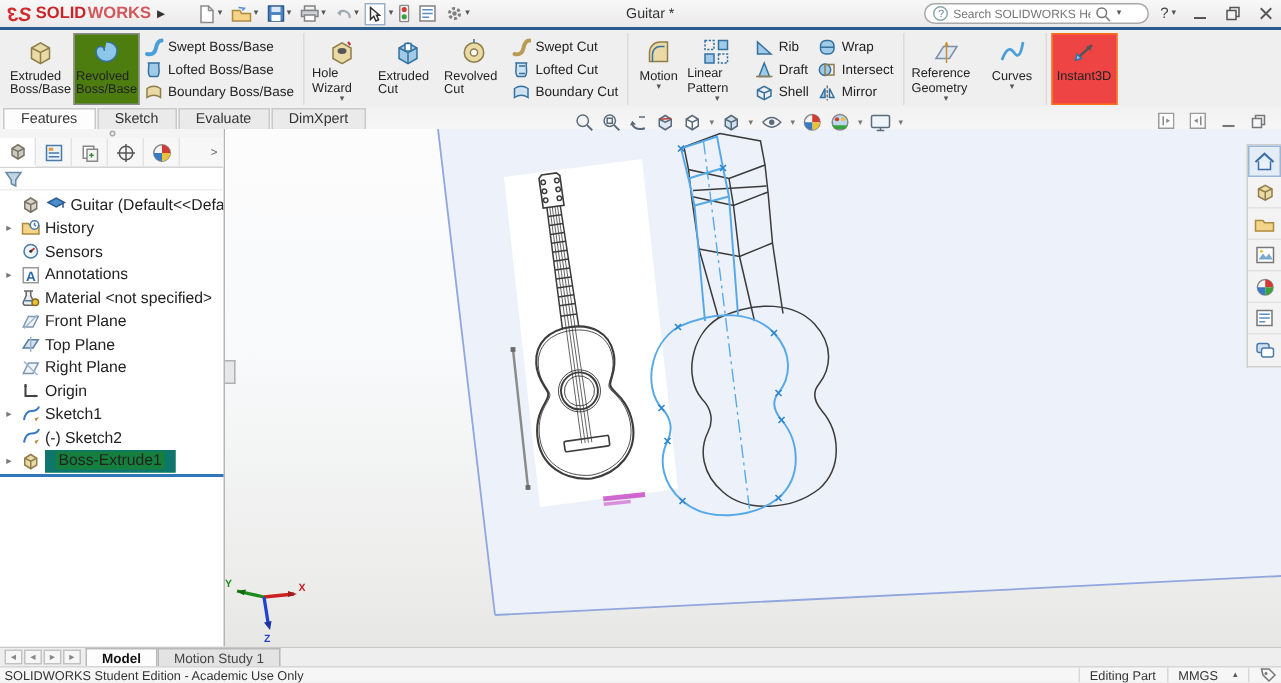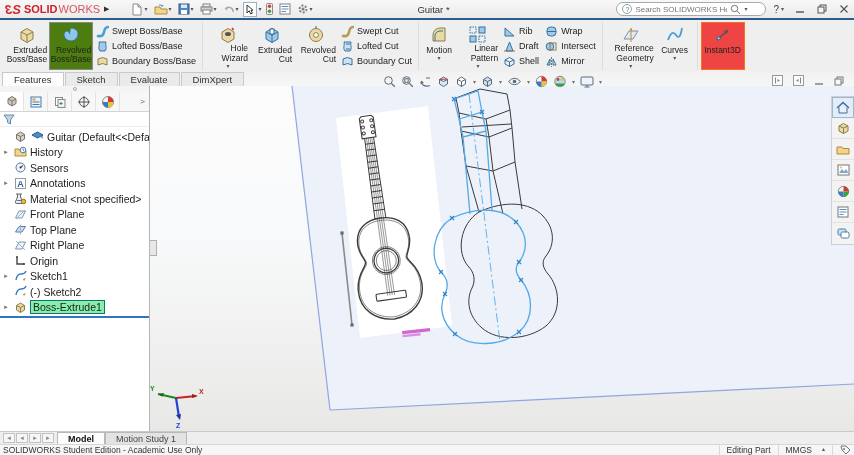--- a/index.html
+++ b/index.html
@@ -5,38 +5,38 @@
 *{margin:0;padding:0;box-sizing:border-box}
 html,body{width:854px;height:455px;overflow:hidden}
 body{font-family:"Liberation Sans",sans-serif;background:#efeeee;position:relative;color:#222}
 svg{display:block}
 
 
 .titlebar{height:20px;background:linear-gradient(#f9f8f8,#ebe9ea);border-bottom:2px solid #2a5c8f;display:flex;align-items:center;padding:0 5px;position:relative}
 .logo{display:flex;align-items:center;gap:1px;color:#c8252b;font-weight:bold;font-size:11px;white-space:nowrap}
 .logo .mark{font-size:13px;font-style:italic;margin-right:2px;color:#d32a2e}
 .logo .m3{display:inline-block;transform:scaleX(-1)}
-.logo .light{font-weight:normal;color:#d4575b}
+.logo .light{font-weight:bold;color:#d4575b}
 .flyout{font-size:7px;color:#333;margin:0 6px 0 4px}
 .qat{display:flex;align-items:center;gap:2px;margin-left:14px}
 .qbtn{display:flex;align-items:center;gap:1px;padding:1px 2px;border-radius:2px}
 .car{font-size:6px;color:#555;line-height:6px}
 .selbox{border:1px solid #9ab0c6;background:#fff;padding:1px 2px;display:flex;align-items:center}
 .doctitle{position:absolute;left:13px;right:0;text-align:center;font-size:9.5px;color:#333;pointer-events:none}
 .tright{margin-left:auto;display:flex;align-items:center;gap:7px}
 .searchbox{display:flex;align-items:center;gap:3px;border:1px solid #a9a9a9;background:#fff;border-radius:8px;height:14px;padding:0 5px;width:150px}
 .searchbox input{border:none;outline:none;font-size:8px;color:#666;width:92px;font-family:"Liberation Sans",sans-serif;background:transparent}
 .qmark{width:10px;height:10px;border:1px solid #8aa;border-radius:50%;font-size:7px;color:#578;display:flex;align-items:center;justify-content:center}
 .helpbtn{font-size:10px;color:#444;display:flex;align-items:center;gap:2px}
 .winbtn{display:flex;align-items:center;gap:12px;margin-left:4px}
 
 
 .ribbon{height:51px;background:#f0efef;display:flex;align-items:stretch;padding:2px 0 1px 2px}
 .rgroup{display:flex;align-items:stretch;border-right:1px solid #dcdcdc;padding:0 3px}
-.rbig{width:44px;display:flex;flex-direction:column;align-items:center;padding:2px 1px 0;font-size:8.5px;line-height:1.1;text-align:right;color:#222;border:1px solid transparent}
+.rbig{width:44px;display:flex;flex-direction:column;align-items:center;padding:2px 1px 0;font-size:8.5px;line-height:1.1;text-align:left;color:#222;border:1px solid transparent}
 .rbig .lbl{margin-top:1px}
 .rbig.sel{background:#4d7c0f;border:1px solid #8b8b8b}
 .rbig.sel3d{background:#ef4444;border:1px solid #f97316}
 .rstack{display:flex;flex-direction:column;justify-content:center;gap:1px;padding:0 3px}
 .rsmall{display:flex;align-items:center;gap:3px;font-size:9px;height:14px;white-space:nowrap;color:#222}
 .rwide{width:50px}
 
 
 .tabrow{height:15px;background:linear-gradient(#f2f1f1,#f6f6f7);display:flex;align-items:flex-end;padding-left:2px}
 .ctab{font-size:9.5px;color:#333;padding:1px 11px 1px;border:1px solid #c9c9c9;border-bottom:none;background:#ebeaea;margin-right:1px}
@@ -50,21 +50,21 @@
 .fmtabs{height:20px;display:flex;align-items:stretch;border-bottom:1px solid #d4d4d4;background:#f7f7f7}
 .fmtab{width:24px;display:flex;align-items:center;justify-content:center;border-right:1px solid #e3e3e3}
 .fmtab.active{background:#fff;border-bottom:1px solid #fff}
 .fmmore{margin-left:auto;font-size:8px;color:#666;display:flex;align-items:center;padding:0 4px}
 .filterrow{height:15px;display:flex;align-items:center;gap:3px;padding:0 3px;border-bottom:1px solid #eee}
 .tree{flex:1;padding-top:2px}
 .trow{height:15.5px;display:flex;align-items:center;gap:3px;padding-left:2px;white-space:nowrap;overflow:hidden}
 .texp{width:8px;font-size:7px;color:#777;text-align:center;flex:0 0 8px}
 .tico{flex:0 0 14px;display:flex;justify-content:center}
 .tlabel{overflow:hidden;text-overflow:clip}
-.trow.sel .tlabel{background:#86efac;border:1px solid #0f766e;padding:0 2px}
+.trow.sel .tlabel{background:#15803d;border:7px solid #0f766e;padding:0 2px}
 .rollback{border-top:2px solid #2f76bd;margin-top:1px}
 
 
 .viewport{flex:1;position:relative;background:linear-gradient(180deg,#fcfcfd 0%,#f8f9fa 45%,#ececeb 88%,#e7e7e6 100%);overflow:hidden}
 .scene{position:absolute;left:0;top:0}
 .splitter{position:absolute;left:0;top:154px;width:7px;height:16px;background:#e8e8e8;border:1px solid #b0b0b0;border-left:none}
 
 
 .hud{position:absolute;left:383px;top:75px;display:flex;align-items:center;gap:5px;z-index:5}
 .hud .car{color:#777}

